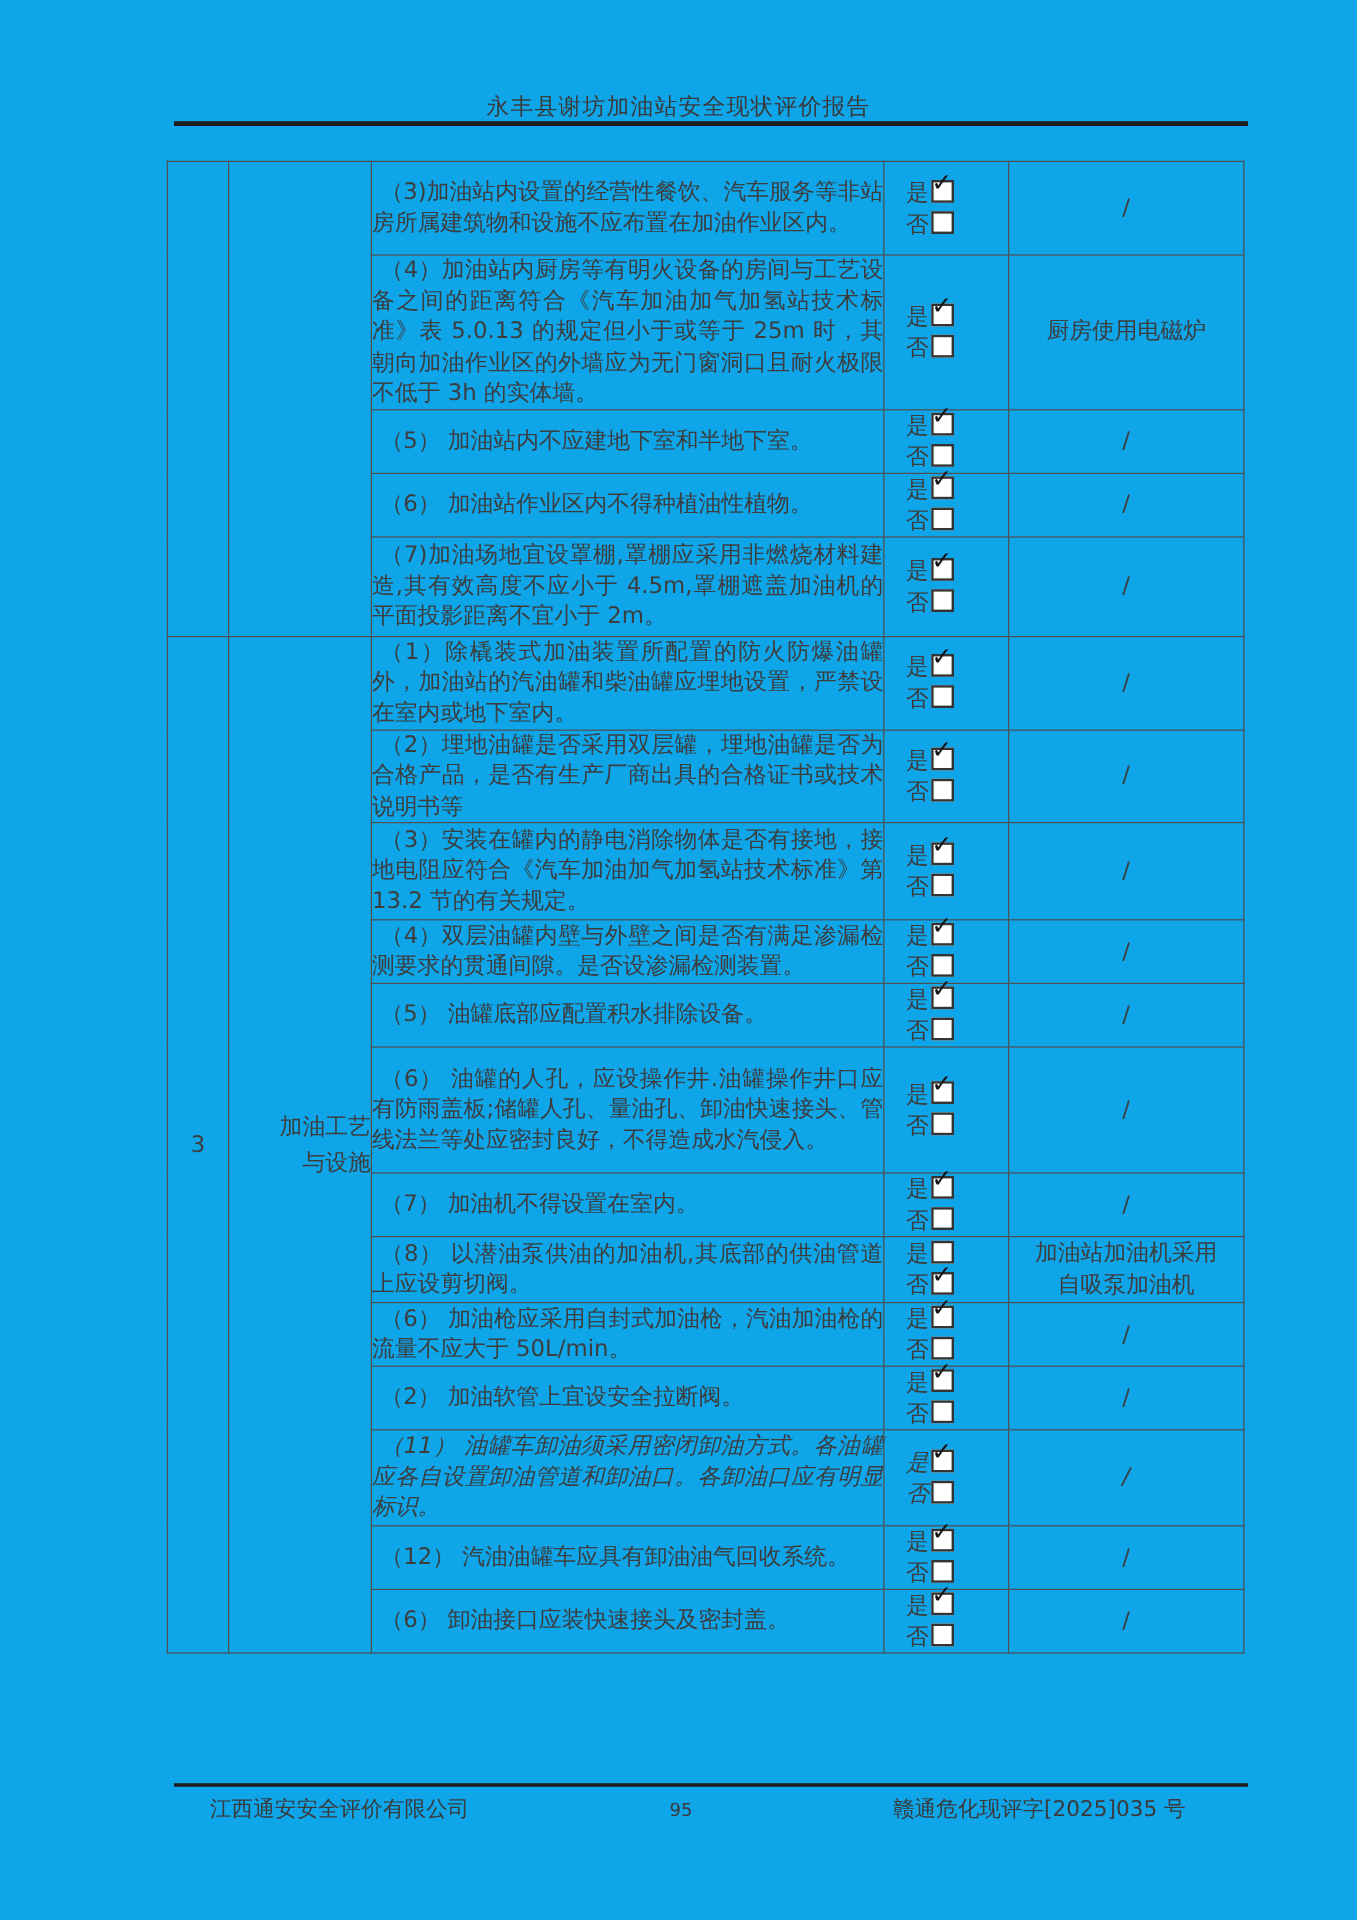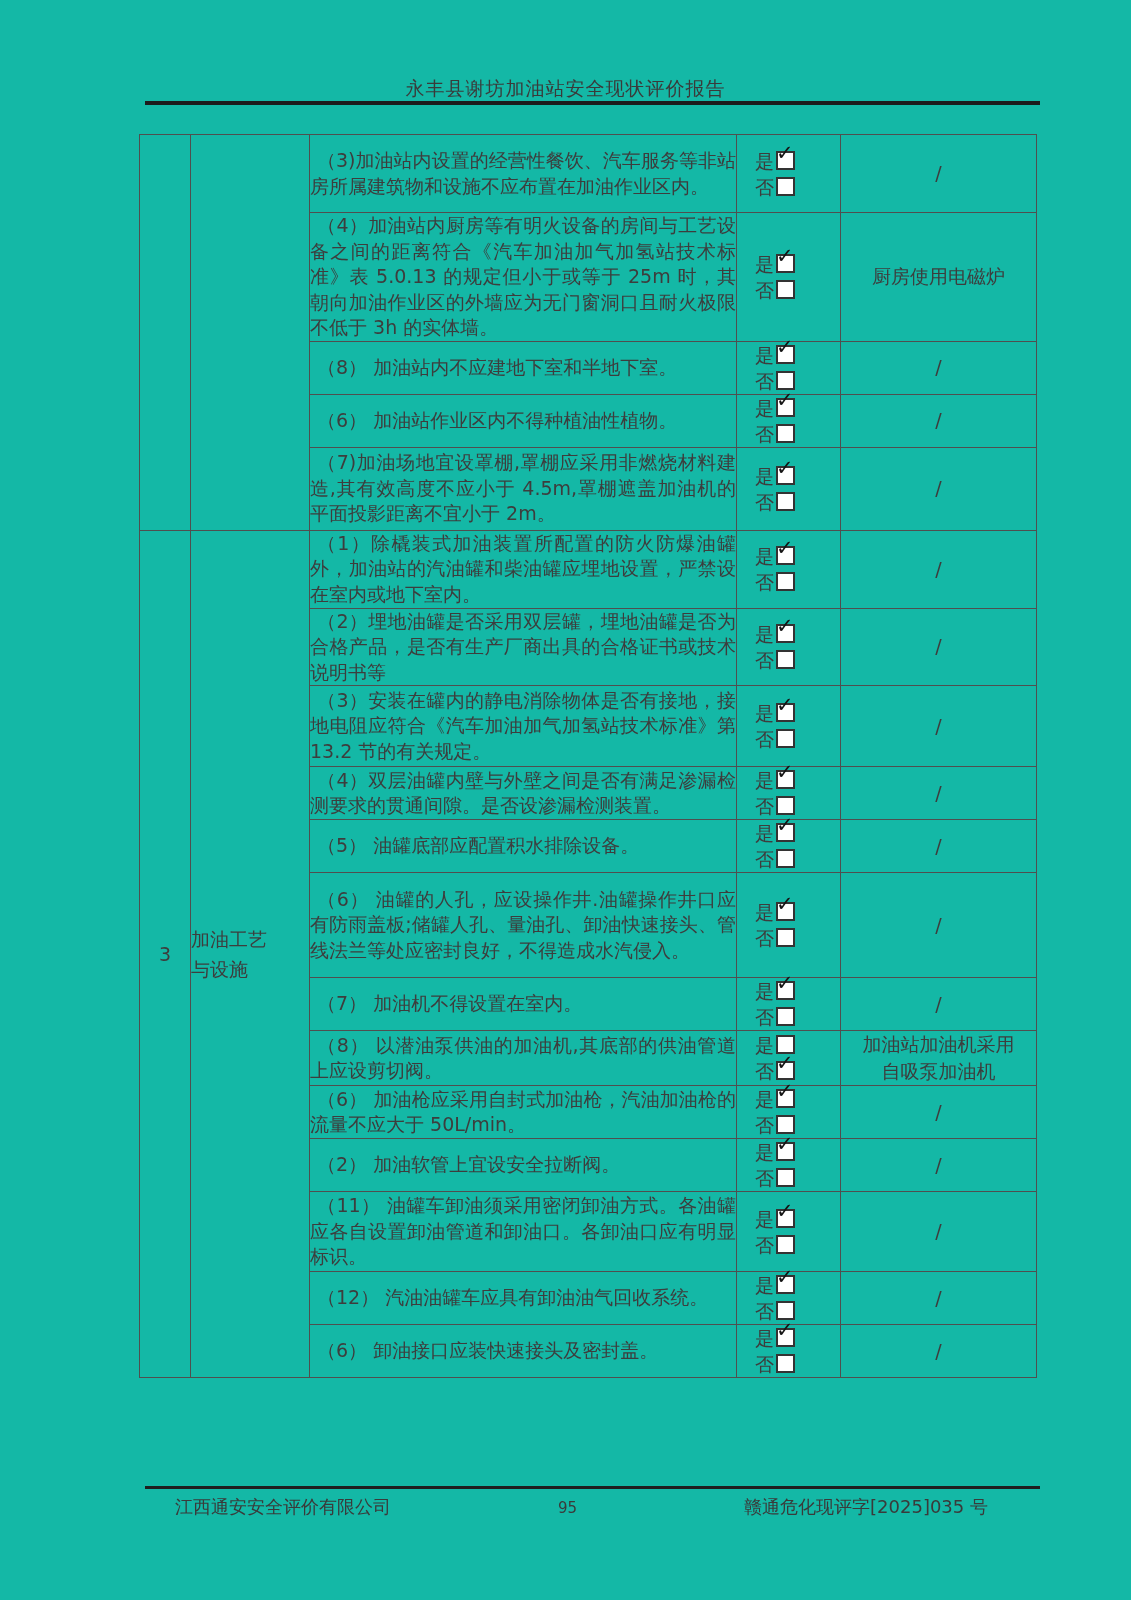--- a/index.html
+++ b/index.html
@@ -1,19 +1,19 @@
 <!DOCTYPE html>
 <html><head>
 <meta charset="utf-8">
 <style>
   html,body{margin:0;padding:0;background:#ffffff;}
   .page{
     position:relative;
     width:1131px;height:1600px;
-    background:#14b8a6;
+    background:#0ea5e9;
     font-family:"DejaVu Sans",sans-serif;
     color:#3d3d3d;
     overflow:hidden;
   }
   
   .title{
     position:absolute;top:76px;left:0;width:100%;
     text-align:center;font-size:19px;letter-spacing:1px;color:#3a3a3a;
   }
   .header-rule{
@@ -24,21 +24,21 @@
     position:absolute;top:134px;left:139px;width:897px;
     border-collapse:collapse;table-layout:fixed;
   }
   table.checklist td{
     border:1px solid #4f4f4f;
     vertical-align:middle;
     font-size:19px;
     padding:0;
   }
   td.num-cell{ text-align:center;font-size:19px; }
-  td.cat-cell{ text-align:left;font-size:19px;line-height:30px;white-space:pre-line;border-radius:32px; }
+  td.cat-cell{ text-align:right;font-size:19px;line-height:30px;white-space:pre-line;border-radius:32px; }
   td.item-cell{
     padding:3px 7px 3px 8px;
     line-height:25.5px;
     text-align:justify;
     text-indent:7px;
     color:#3d3d3d;
   }
   td.yesno-cell{ text-align:left; }
   .yn-wrap{ padding-left:18px; }
   .yn-line{ line-height:26px;white-space:nowrap; }
@@ -99,21 +99,21 @@
           <td class="item-cell">（4）加油站内厨房等有明火设备的房间与工艺设备之间的距离符合《汽车加油加气加氢站技术标准》表 5.0.13 的规定但小于或等于 25m 时，其朝向加油作业区的外墙应为无门窗洞口且耐火极限不低于 3h 的实体墙。</td>
           <td class="yesno-cell">
             <div class="yn-wrap">
               <div class="yn-line"><span>是</span><span class="cb checked"><span class="tick">✓</span></span></div>
               <div class="yn-line"><span>否</span><span class="cb"></span></div>
             </div>
           </td>
           <td class="remark-cell">厨房使用电磁炉</td>
         </tr>
         <tr style="height: 53px;">
-          <td class="item-cell">（8） 加油站内不应建地下室和半地下室。</td>
+          <td class="item-cell">（5） 加油站内不应建地下室和半地下室。</td>
           <td class="yesno-cell">
             <div class="yn-wrap">
               <div class="yn-line"><span>是</span><span class="cb checked"><span class="tick">✓</span></span></div>
               <div class="yn-line"><span>否</span><span class="cb"></span></div>
             </div>
           </td>
           <td class="remark-cell">/</td>
         </tr>
         <tr style="height: 53px;">
           <td class="item-cell">（6） 加油站作业区内不得种植油性植物。</td>
@@ -232,21 +232,21 @@
         <tr style="height: 51px;">
           <td class="item-cell">（2） 加油软管上宜设安全拉断阀。</td>
           <td class="yesno-cell">
             <div class="yn-wrap">
               <div class="yn-line"><span>是</span><span class="cb checked"><span class="tick">✓</span></span></div>
               <div class="yn-line"><span>否</span><span class="cb"></span></div>
             </div>
           </td>
           <td class="remark-cell">/</td>
         </tr>
-        <tr style="height: 80px;">
+        <tr style="height: 80px; font-style: italic;">
           <td class="item-cell">（11） 油罐车卸油须采用密闭卸油方式。各油罐应各自设置卸油管道和卸油口。各卸油口应有明显标识。</td>
           <td class="yesno-cell">
             <div class="yn-wrap">
               <div class="yn-line"><span>是</span><span class="cb checked"><span class="tick">✓</span></span></div>
               <div class="yn-line"><span>否</span><span class="cb"></span></div>
             </div>
           </td>
           <td class="remark-cell">/</td>
         </tr>
         <tr style="height: 52px;">

